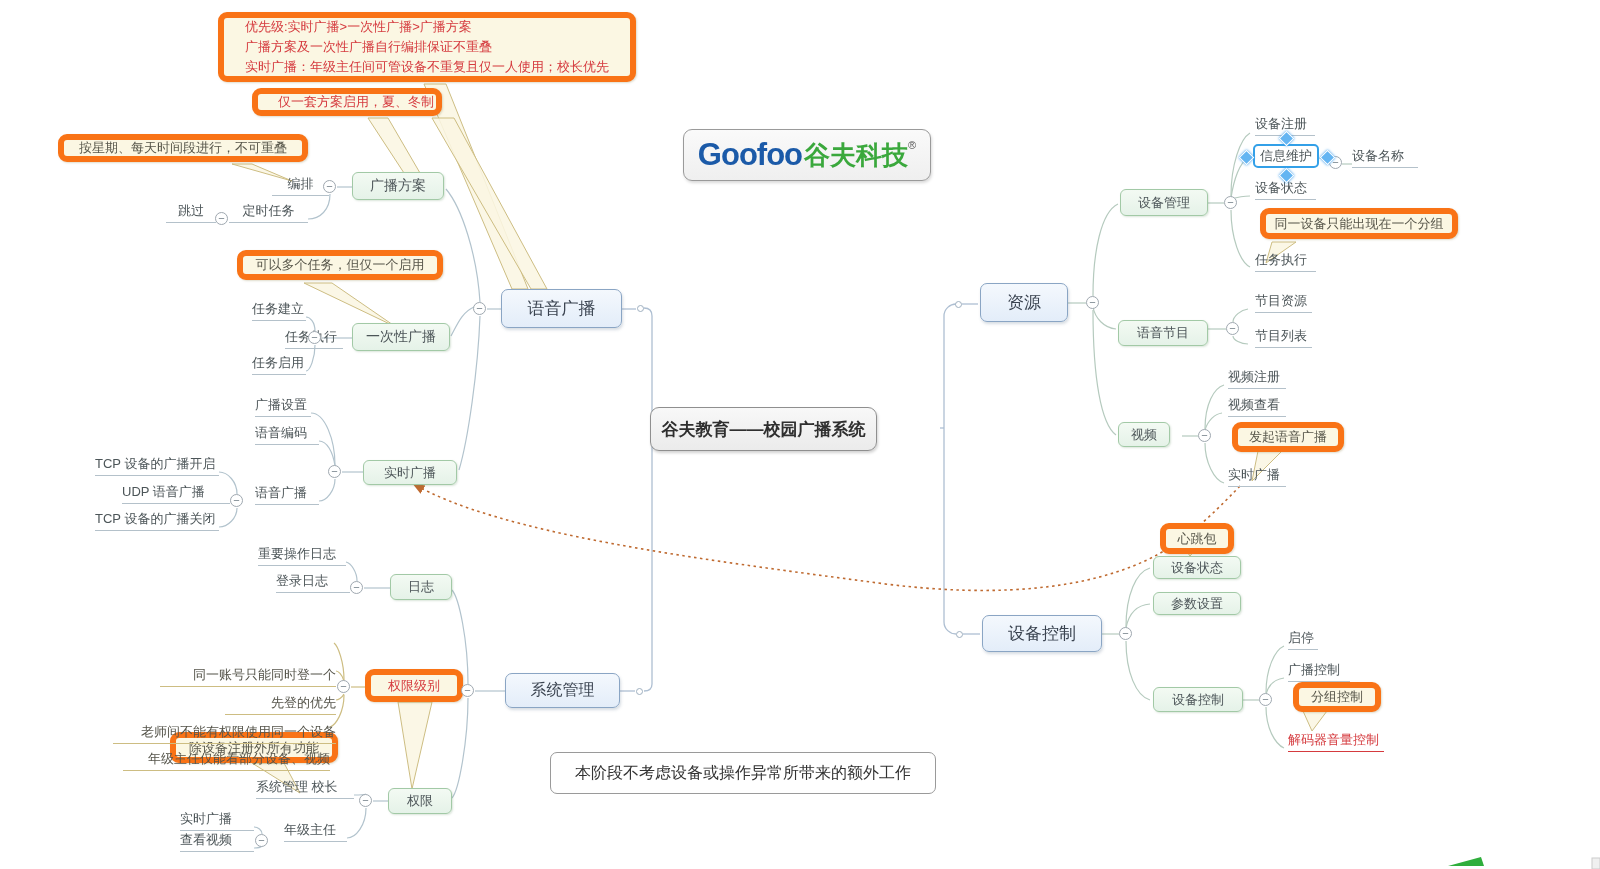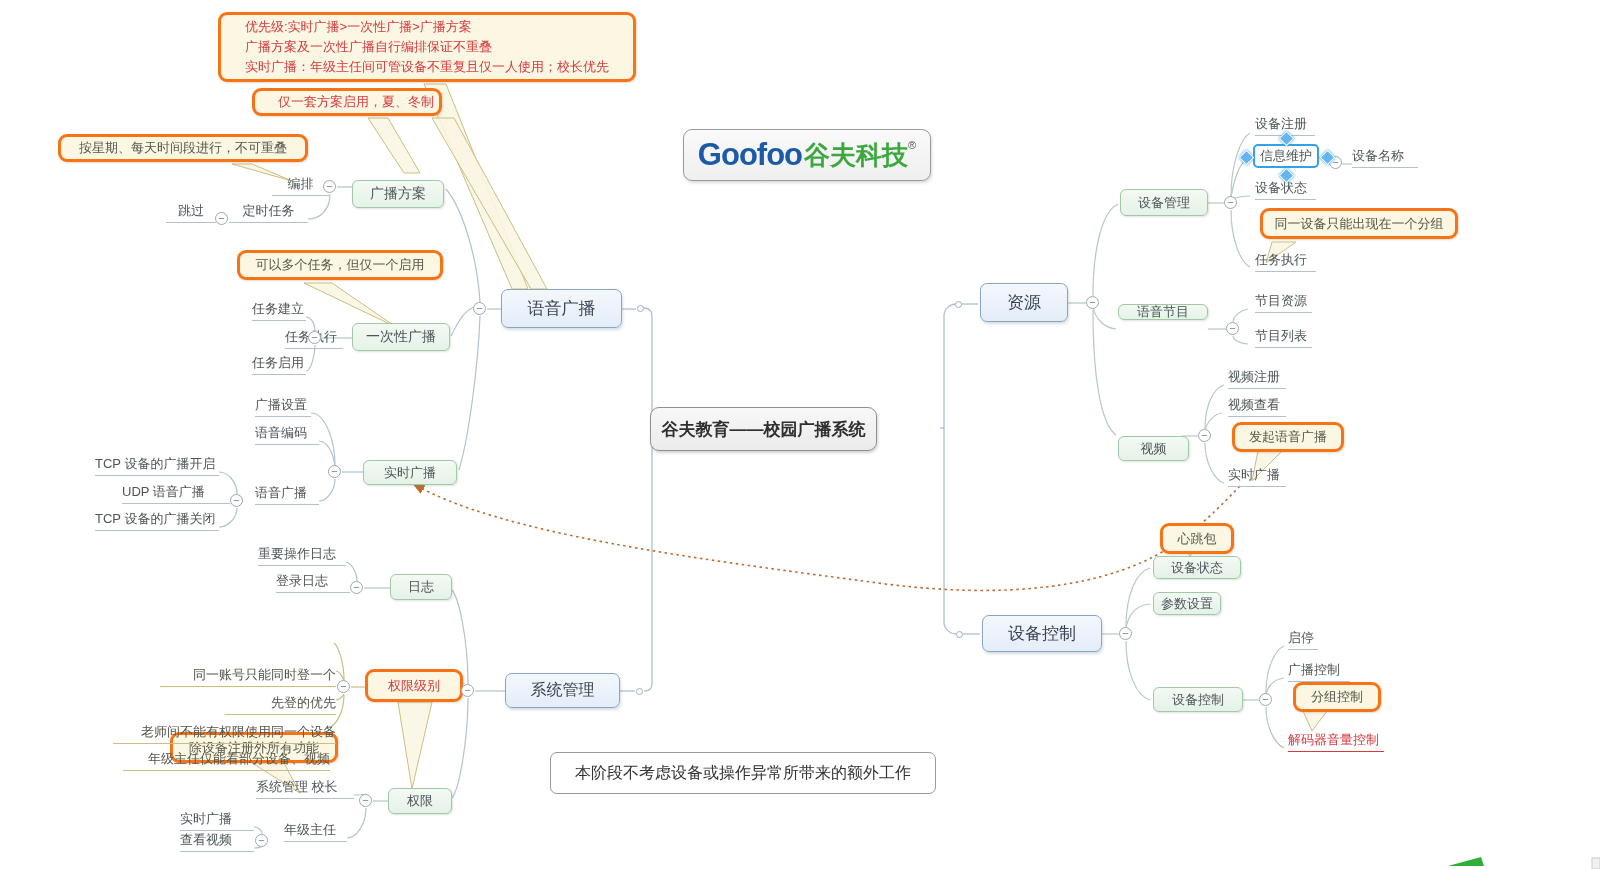--- a/index.html
+++ b/index.html
@@ -7,21 +7,21 @@
           font-family:"Liberation Sans","DejaVu Sans",sans-serif;}
   svg.links{position:absolute;left:0;top:0;width:1600px;height:869px;}
   .box{position:absolute;display:flex;align-items:center;justify-content:center;
        box-sizing:border-box;white-space:nowrap;}
   .main{background:linear-gradient(#f4f8fd,#e3edf9);border:1px solid #8aa5c4;border-radius:7px;
         font-size:17px;color:#3a4350;box-shadow:1px 2px 3px rgba(120,140,160,.3);}
   .center-node{background:linear-gradient(#f8f8f8,#ebebeb);border:1px solid #8f8f8f;border-radius:9px;
         font-size:17px;font-weight:bold;color:#2f2f2f;box-shadow:1px 2px 3px rgba(0,0,0,.18);}
   .sub{background:linear-gradient(#f3faf3,#e5f2e8);border:1px solid #a2c9a6;border-radius:6px;
         font-size:13px;color:#4c5558;box-shadow:1px 1px 2px rgba(110,150,110,.25);}
-  .callout{background:#fbf7e3;border:3px solid #f97316;border-radius:9px;font-size:13px;
+  .callout{background:#fbf7e3;border:6px solid #f97316;border-radius:9px;font-size:13px;
         color:#57564a;box-shadow:1px 1px 2px rgba(150,140,90,.3);padding:4px 10px;}
   .callout.red{color:#d53a3e;}
   .note-lines{line-height:1.55;font-size:13px;text-align:left;white-space:nowrap;}
   .leaf{position:absolute;font-size:13px;color:#4c5558;border-bottom:1px solid #b4c1ca;
         padding-bottom:2px;white-space:nowrap;box-sizing:border-box;}
   .leaf.tan{border-bottom-color:#cdbd82;color:#55544a;text-align:right;margin-top:40px;}
   .leaf.red-leaf{color:#d53a3e;border-bottom-color:#d53a3e;}
   .jminus{position:absolute;width:13px;height:13px;border:1px solid #9fa8b0;border-radius:50%;
         background:#fff;color:#74808a;font-size:11px;line-height:10px;text-align:center;
         box-sizing:border-box;z-index:3;}
@@ -173,30 +173,30 @@
   <span class="logo-reg">®</span>
 </div>
 <div class="box center-node" style="left:650px;top:407px;width:227px;height:44px;">谷夫教育——校园广播系统</div>
 <div class="footnote">本阶段不考虑设备或操作异常所带来的额外工作</div>
 
 <div class="box main" style="left:501px;top:289px;width:121px;height:39px;">语音广播</div>
 <div class="box main" style="left:505px;top:673px;width:115px;height:35px;font-size:16px;">系统管理</div>
 <div class="box main" style="left:980px;top:283px;width:88px;height:39px;">资源</div>
 <div class="box main" style="left:982px;top:615px;width:120px;height:37px;">设备控制</div>
 
-<div class="box sub" style="left:352px;top:172px;width:92px;height:28px;font-size:14px;margin-top:8px;">广播方案</div>
+<div class="box sub" style="left:352px;top:172px;width:92px;height:28px;font-size:14px;">广播方案</div>
 <div class="box sub" style="left:352px;top:323px;width:98px;height:28px;font-size:14px;">一次性广播</div>
 <div class="box sub" style="left:363px;top:460px;width:94px;height:25px;">实时广播</div>
 <div class="box sub" style="left:390px;top:574px;width:62px;height:26px;">日志</div>
 <div class="box sub" style="left:388px;top:788px;width:64px;height:26px;">权限</div>
 <div class="box sub" style="left:1120px;top:189px;width:88px;height:27px;">设备管理</div>
-<div class="box sub" style="left:1118px;top:304px;width:90px;height:16px;text-align:right;">语音节目</div>
-<div class="box sub" style="left:1118px;top:436px;width:71px;height:25px;">视频</div>
+<div class="box sub" style="left:1118px;top:320px;width:90px;height:26px;text-align:right;">语音节目</div>
+<div class="box sub" style="left:1118px;top:422px;width:52px;height:25px;">视频</div>
 <div class="box sub" style="left:1153px;top:556px;width:88px;height:23px;">设备状态</div>
-<div class="box sub" style="left:1153px;top:592px;width:68px;height:23px;">参数设置</div>
+<div class="box sub" style="left:1153px;top:592px;width:88px;height:23px;">参数设置</div>
 <div class="box sub" style="left:1153px;top:687px;width:90px;height:25px;">设备控制</div>
 
 <div class="box selected-node" style="left:1253px;top:144px;width:66px;height:24px;">信息维护</div>
 <div class="handle" style="left:1241px;top:152px;"></div>
 <div class="handle" style="left:1322px;top:152px;"></div>
 <div class="handle" style="left:1281px;top:133px;"></div>
 <div class="handle" style="left:1281px;top:170px;"></div>
 
 <div class="leaf" style="left:272px;top:175px;width:57px;text-align:center;">编排</div>
 <div class="leaf" style="left:229px;top:202px;width:79px;text-align:center;">定时任务</div>

